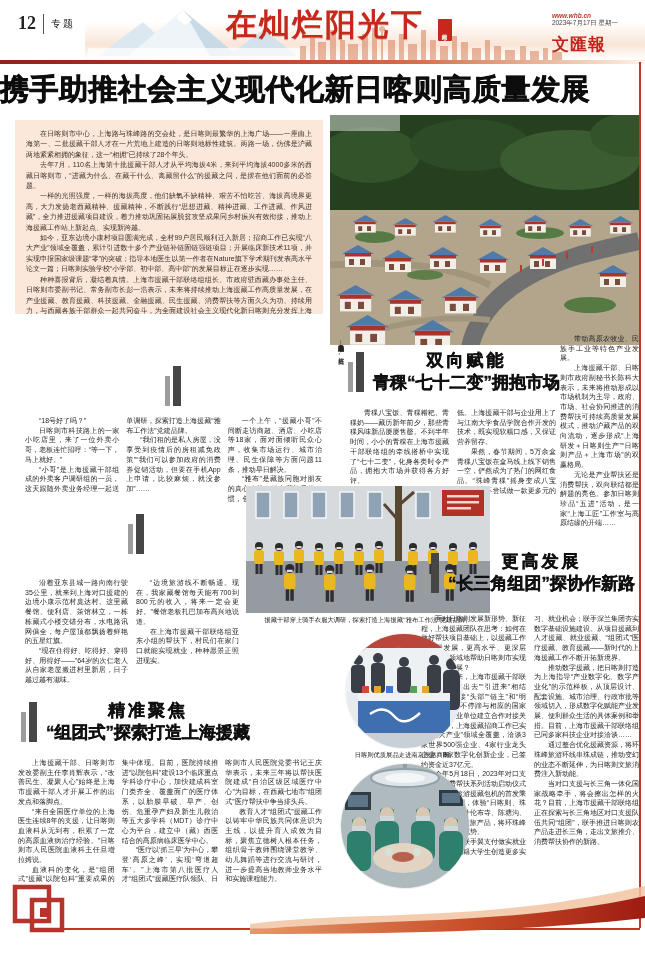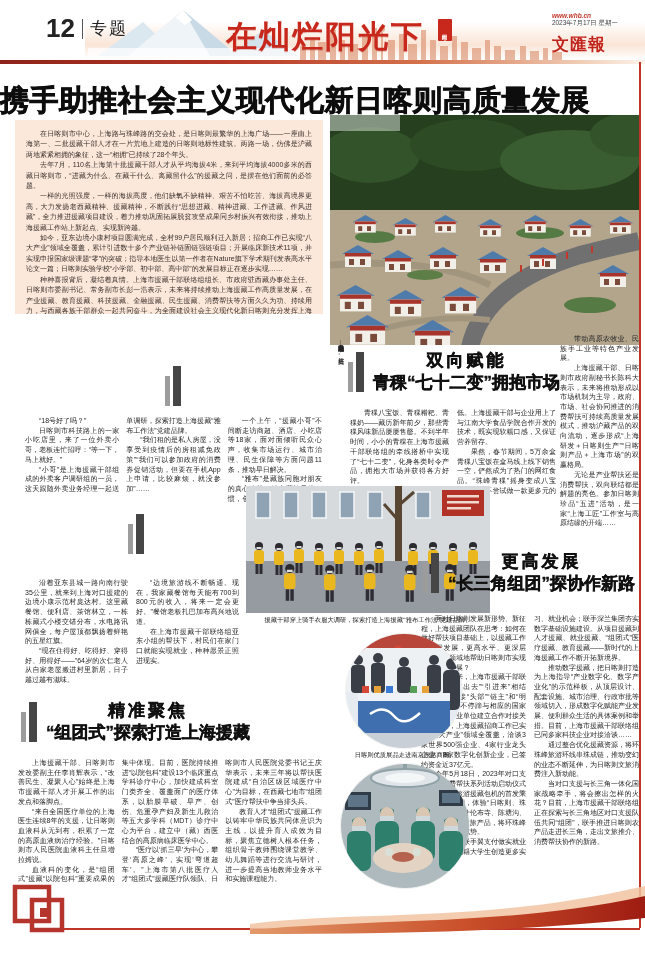--- a/index.html
+++ b/index.html
@@ -4,38 +4,38 @@
 <style>
 html,body{margin:0;padding:0;background:#fff;}
 .page{position:relative;width:645px;height:976px;background:#fff;overflow:hidden;
   font-family:"Liberation Sans","DejaVu Sans",sans-serif;color:#222;}
 .abs{position:absolute;}
 
 
 .hdr-band{left:85px;top:22px;width:560px;height:38px;
   background:linear-gradient(180deg,rgba(250,221,199,0) 0%,rgba(246,208,182,.55) 60%,rgba(255,255,255,0) 100%);}
 .pagenum{left:18px;top:13px;display:flex;align-items:center;gap:7px;}
-.pagenum .num{font-family:Liberation Sans, sans-serif;font-size:26px;font-weight:700;color:#222;margin-left:28px;}
+.pagenum .num{font-family:Liberation Serif, serif;font-size:18px;font-weight:700;color:#222;}
 .pagenum .sep{width:1px;height:20px;background:#555;}
-.pagenum .sec{font-size:17px;color:#222;letter-spacing:2px;}
-.banner-title{left:226px;top:16px;font-family:"Liberation Serif",serif;font-size:31px;font-weight:900;
+.pagenum .sec{font-size:10px;color:#222;letter-spacing:2px;}
+.banner-title{left:226px;top:4px;font-family:"Liberation Serif",serif;font-size:31px;font-weight:900;
   color:#c8281c;letter-spacing:2px;text-shadow:0 1px 0 rgba(160,30,20,.25);white-space:nowrap;text-align:right;}
 .banner-seal{left:438px;top:19px;width:14px;height:22px;background:#c8281c;color:#fff;
   writing-mode:vertical-rl;font-size:5.5px;line-height:14px;text-align:center;border-radius:1px;}
 .mast{right:8px;top:12px;text-align:right;}
 .mast .url{font-size:6.5px;font-weight:700;font-style:italic;color:#c0392b;margin-right:46px;}
 .mast .row{display:flex;align-items:baseline;justify-content:flex-end;gap:5px;flex-direction:column;}
 .mast .date{font-size:6.5px;color:#444;}
 .mast .name{font-family:"Liberation Serif",serif;font-size:17px;font-weight:900;color:#c0241c;letter-spacing:1px;}
 .hdr-rule{left:0;top:60px;width:645px;height:4px;
   background:linear-gradient(90deg,#8e231a,#b63726 35%,#d4714b 65%,#f0cdb5 90%,#fdf3ea);}
 
 
 .headline{left:0;top:68px;width:536px;text-align:center;font-size:29px;font-weight:900;color:#0d0d0d;
-  letter-spacing:.5px;line-height:42px;-webkit-text-stroke:.7px #0d0d0d;white-space:nowrap;margin-top:11px;}
+  letter-spacing:.5px;line-height:42px;-webkit-text-stroke:.7px #0d0d0d;white-space:nowrap;}
 
 
 .intro{left:15px;top:120px;width:308px;height:194px;background:#fbe8db;padding:9px 11px;
   box-sizing:border-box;overflow:hidden;}
 .intro p{margin:0;font-size:7px;line-height:10.4px;text-align:justify;text-indent:2em;color:#3a2e28;}
 
 
 .bigphoto{left:330px;top:115px;width:309px;height:230px;overflow:hidden;}
 .vcap{left:326px;top:340px;width:20px;height:56px;writing-mode:vertical-rl;
   font-family:"Liberation Serif",serif;font-size:6.2px;line-height:9.5px;color:#222;}

